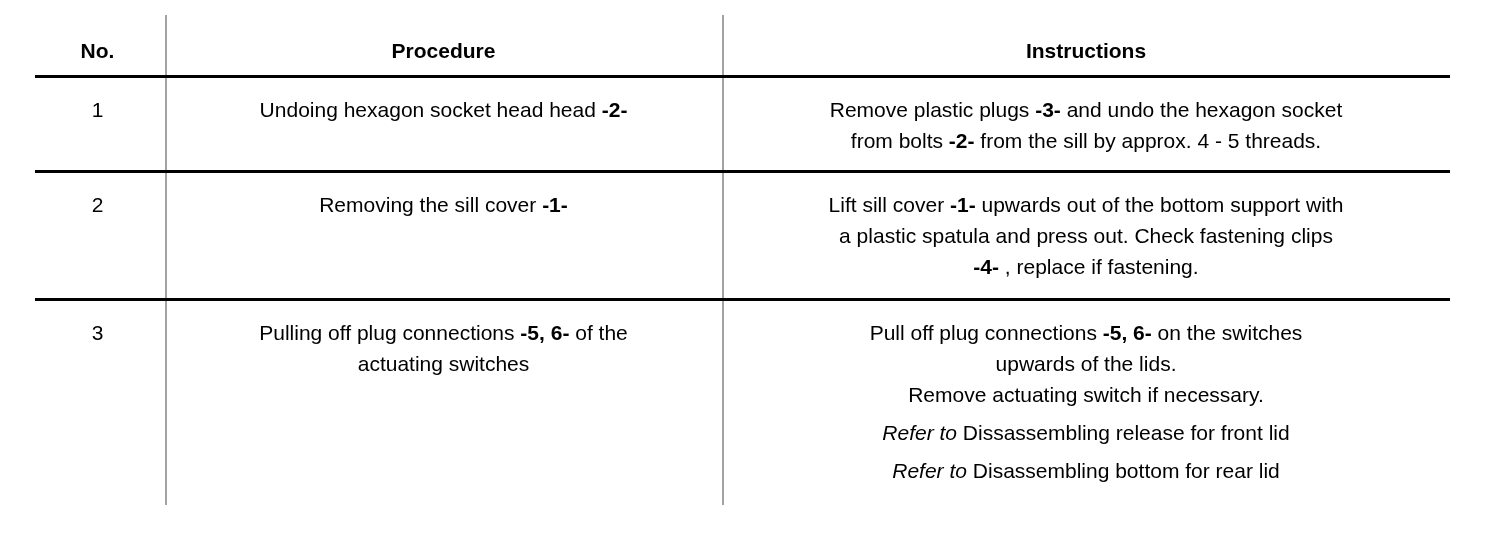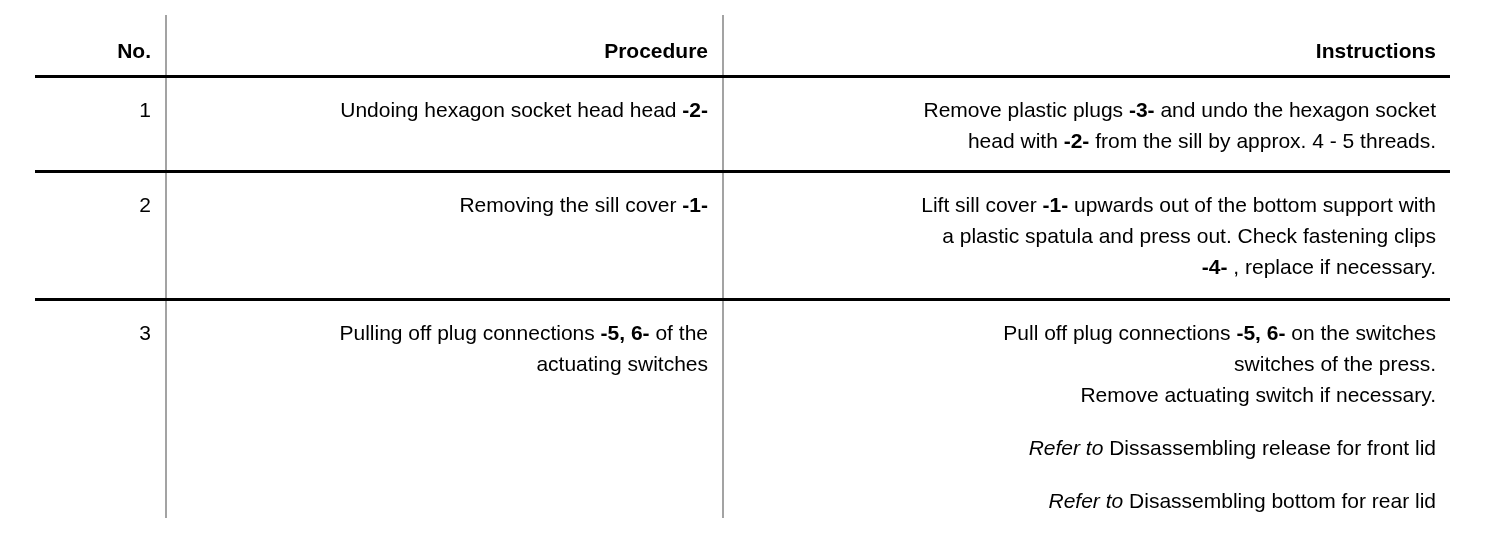--- a/index.html
+++ b/index.html
@@ -26,40 +26,40 @@
     font-size: 21px;
     line-height: 31px;
     color: #000000;
   }
   .col-no    { width: 131px; }
   .col-proc  { width: 557px; }
   .col-instr { width: 727px; }
 
   th, td {
     vertical-align: top;
-    text-align: right;
+    text-align: center;
     padding: 16px 14px 2px 12px;
     font-weight: normal;
   }
   th {
     font-weight: bold;
     height: 61px;
     padding-top: 20px;
   }
   th + th, td + td { border-left: 2px solid #a3a3a3; }
   tbody td { border-top: 3px solid #000000; }
 
   td.cell-no, th.cell-no { padding-left: 9px; }
 
   tr.row-1 td { height: 95px; }
   tr.row-2 td { height: 128px; }
   tr.row-3 td { height: 206px; }
 
   .para { margin: 0; }
-  .para.refer { margin-top: 22px; }
+  .para.refer { margin-top: 7px; }
   .b { font-weight: bold; }
   .i { font-style: italic; }
 </style>
 </head>
 <body>
 
 <div class="page">
   <table class="manual-table">
     <colgroup>
       <col class="col-no">
@@ -73,39 +73,39 @@
         <th>Instructions</th>
       </tr>
     </thead>
     <tbody>
       <tr class="row-1">
         <td class="cell-no">1</td>
         <td>
           <p class="para"><span>Undoing hexagon socket head head </span><span class="b">-2-</span></p>
         </td>
         <td>
-          <p class="para"><span>Remove plastic plugs </span><span class="b">-3-</span><span> and undo the hexagon socket</span><br><span>head with </span><span class="b">-2-</span><span> from the sill by approx. 4 - 5 threads.</span></p>
+          <p class="para"><span>Remove plastic plugs </span><span class="b">-3-</span><span> and undo the hexagon socket</span><br><span>from bolts </span><span class="b">-2-</span><span> from the sill by approx. 4 - 5 threads.</span></p>
         </td>
       </tr>
       <tr class="row-2">
         <td class="cell-no">2</td>
         <td>
           <p class="para"><span>Removing the sill cover </span><span class="b">-1-</span></p>
         </td>
         <td>
-          <p class="para"><span>Lift sill cover </span><span class="b">-1-</span><span> upwards out of the bottom support with</span><br><span>a plastic spatula and press out. Check fastening clips</span><br><span class="b">-4-</span><span> , replace if necessary.</span></p>
+          <p class="para"><span>Lift sill cover </span><span class="b">-1-</span><span> upwards out of the bottom support with</span><br><span>a plastic spatula and press out. Check fastening clips</span><br><span class="b">-4-</span><span> , replace if fastening.</span></p>
         </td>
       </tr>
       <tr class="row-3">
         <td class="cell-no">3</td>
         <td>
           <p class="para"><span>Pulling off plug connections </span><span class="b">-5, 6-</span><span> of the</span><br><span>actuating switches</span></p>
         </td>
         <td>
-          <p class="para"><span>Pull off plug connections </span><span class="b">-5, 6-</span><span> on the switches</span><br><span>switches of the press.</span></p>
+          <p class="para"><span>Pull off plug connections </span><span class="b">-5, 6-</span><span> on the switches</span><br><span>upwards of the lids.</span></p>
           <p class="para"><span>Remove actuating switch if necessary.</span></p>
           <p class="para refer"><span class="i">Refer to </span><span>Dissassembling release for front lid</span></p>
           <p class="para refer"><span class="i">Refer to </span><span>Disassembling bottom for rear lid</span></p>
         </td>
       </tr>
     </tbody>
   </table>
 </div>
 
 </body></html>

